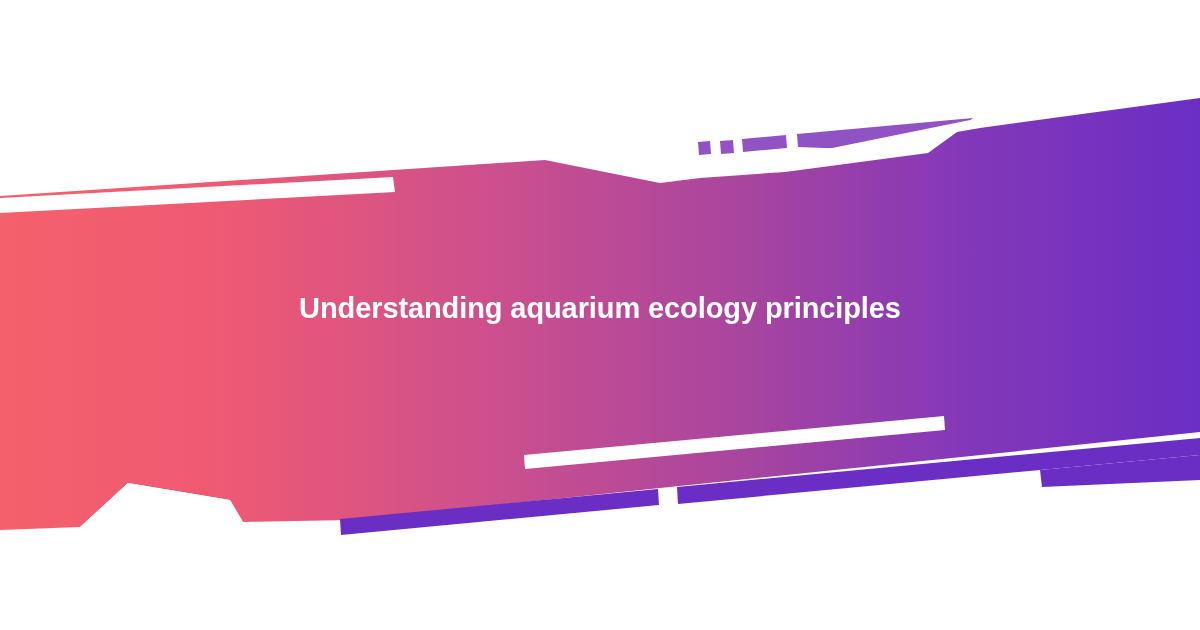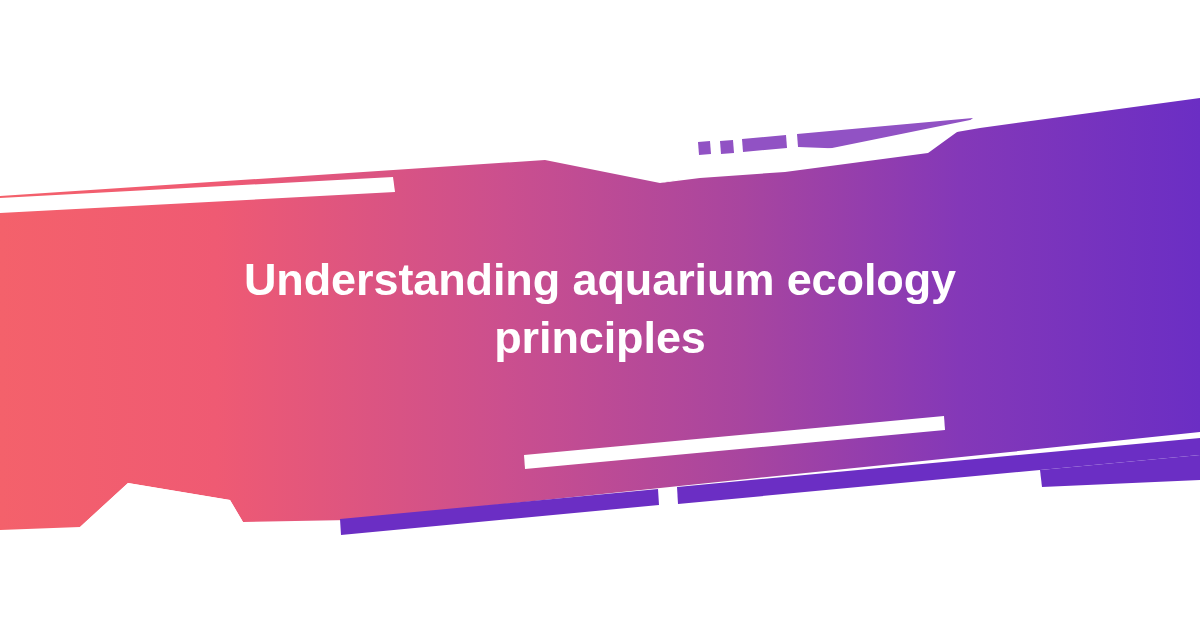--- a/index.html
+++ b/index.html
@@ -40,21 +40,21 @@
     justify-content: center;
     pointer-events: none;
   }
   #banner-title {
     width: 820px;
     margin: 0;
     padding: 0;
     text-align: center;
     color: #ffffff;
     font-family: "Liberation Sans", sans-serif;
-    font-size: 45px;
+    font-size: 29px;
     font-weight: 700;
     line-height: 1.28;
     letter-spacing: -0.1px;
     transform: translateY(-6px);
     word-wrap: break-word;
   }
 </style>
 </head>
 <body>
 

